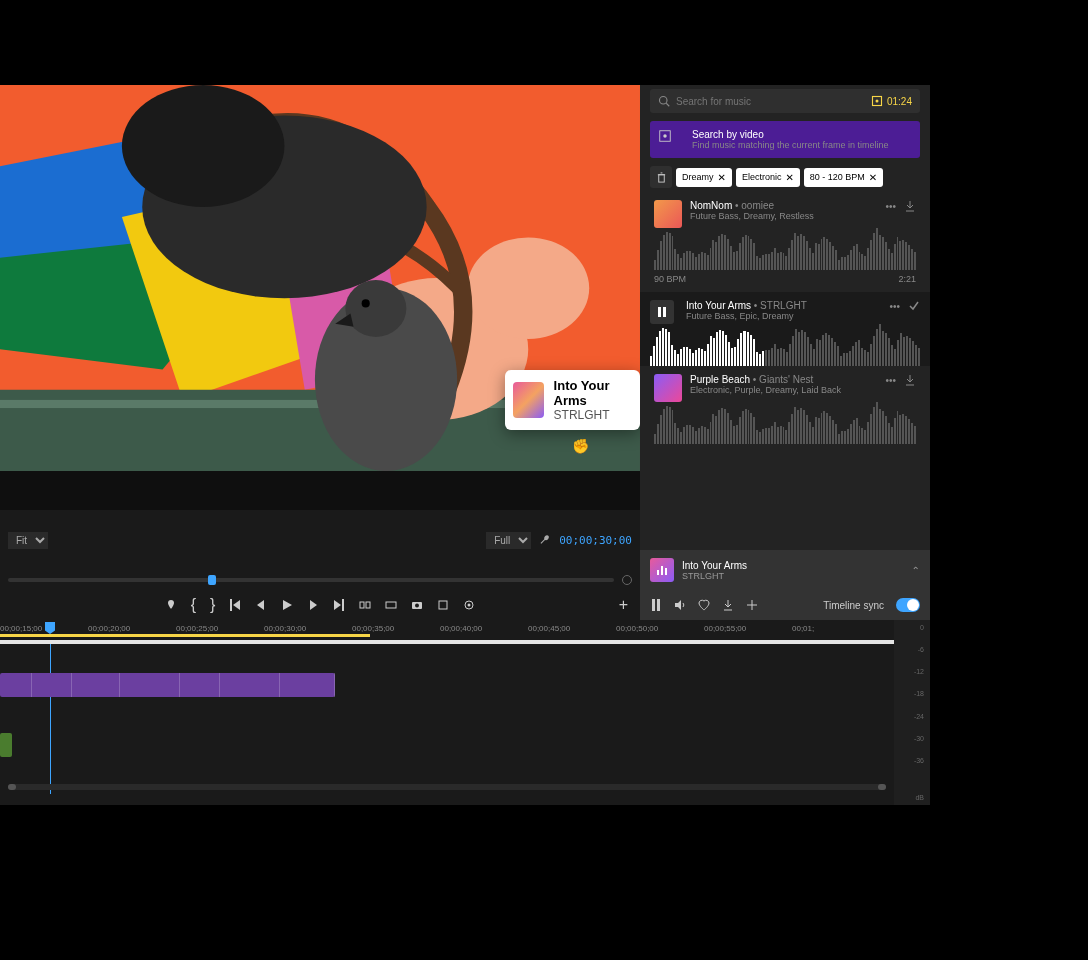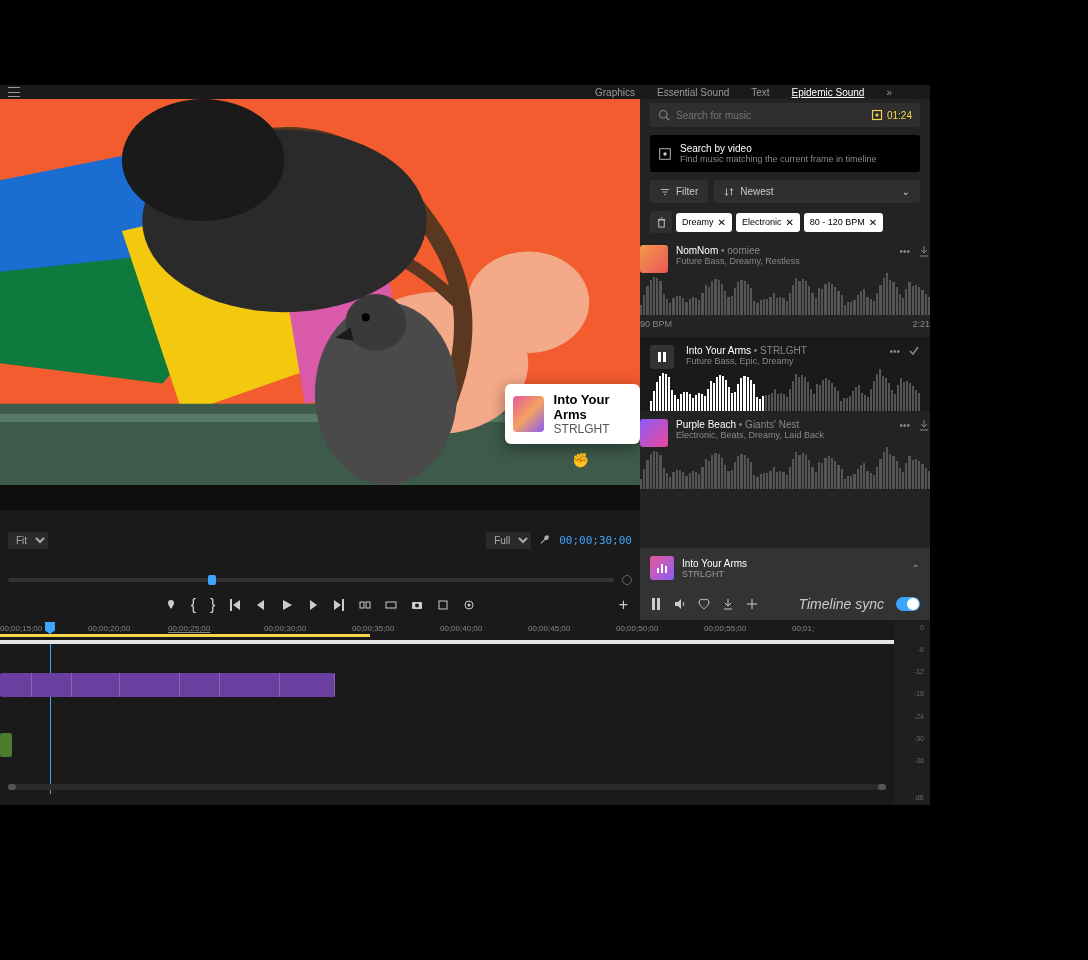--- a/index.html
+++ b/index.html
@@ -32,33 +32,33 @@
 .side-panel { width: 290px; background: #232323; display: flex; flex-direction: column; font-size: 10px; }
 .panel-header { height: 32px; display: flex; align-items: center; padding: 0 10px; gap: 6px; }
 .panel-header .logo { width: 14px; height: 14px; }
 .panel-tabs { display: flex; gap: 0; margin-left: 30px; }
 .panel-tab { padding: 6px 12px; color: #999; cursor: pointer; font-size: 10px; }
 .panel-tab.active { background: #3a3a3a; color: #fff; border-radius: 3px; }
 .panel-header .menu-icon { margin-left: auto; }
 .search-row { display: flex; align-items: center; margin: 4px 10px; background: #2f2f2f; border-radius: 3px; padding: 6px 8px; gap: 6px; }
 .search-row input { flex: 1; background: none; border: none; color: #ccc; font-size: 10px; outline: none; }
 .search-row .duration { color: #f7d547; font-size: 10px; display: flex; align-items: center; gap: 4px; }
-.search-video { margin: 4px 10px; background: #000000; border-radius: 3px; padding: 8px; display: flex; gap: 8px; align-items: center; }
+.search-video { margin: 4px 10px; background: #4c1d95; border-radius: 3px; padding: 8px; display: flex; gap: 20px; align-items: flex-start; }
 .search-video .sv-title { color: #fff; font-size: 10px; }
 .search-video .sv-sub { color: #888; font-size: 9px; }
 .filter-row { display: flex; gap: 6px; margin: 4px 10px; }
 .filter-btn, .sort-btn { background: #2f2f2f; border-radius: 3px; padding: 6px 10px; display: flex; align-items: center; gap: 6px; font-size: 10px; color: #ccc; cursor: pointer; }
 .sort-btn { flex: 1; }
 .sort-btn .chev { margin-left: auto; }
 .chips-row { display: flex; gap: 4px; margin: 4px 10px; flex-wrap: wrap; align-items: center; }
 .trash-btn { width: 22px; height: 22px; background: #2f2f2f; border-radius: 3px; display: flex; align-items: center; justify-content: center; cursor: pointer; }
 .chip { background: #fff; color: #000; padding: 4px 6px; border-radius: 3px; font-size: 9px; display: flex; align-items: center; gap: 4px; }
 .chip .x { font-size: 10px; cursor: pointer; }
 .track-list { flex: 1; overflow: hidden; }
-.track { padding: 8px 0 0; }
+.track { padding: 8px 14px 0; }
 .track-head { display: flex; gap: 8px; align-items: flex-start; }
 .track-thumb { width: 28px; height: 28px; border-radius: 3px; background: #555; flex-shrink: 0; }
 .track-info { flex: 1; min-width: 0; }
 .track-title { font-size: 10px; color: #fff; }
 .track-artist { color: #888; }
 .track-tags { color: #888; font-size: 9px; }
 .track-actions { display: flex; gap: 8px; align-items: center; }
 .track-actions svg { width: 12px; height: 12px; fill: #888; }
 .waveform { height: 36px; margin-top: 6px; position: relative; }
 .wave-bars { display: flex; align-items: flex-end; height: 100%; gap: 1px; }
@@ -68,21 +68,21 @@
 .track.active .wave-bar { background: #fff; }
 .track.active .pause-btn { width: 24px; height: 24px; background: #333; border-radius: 3px; display: flex; align-items: center; justify-content: center; margin-right: 4px; }
 .now-playing { background: #333; padding: 8px 10px; display: flex; align-items: center; gap: 8px; }
 .np-thumb { width: 24px; height: 24px; border-radius: 3px; background: linear-gradient(135deg,#e85a9b,#8b5cf6); display: flex; align-items: center; justify-content: center; }
 .np-info { flex: 1; }
 .np-title { font-size: 10px; color: #fff; }
 .np-artist { font-size: 9px; color: #999; }
 .np-chev { color: #999; }
 .player-bar { background: #333; padding: 8px 10px; display: flex; align-items: center; gap: 12px; }
 .player-bar svg { width: 12px; height: 12px; fill: #ccc; cursor: pointer; }
-.player-bar .sync-label { margin-left: auto; font-size: 14px; color: #ccc; font-style: italic; }
+.player-bar .sync-label { margin-left: auto; font-size: 10px; color: #ccc; }
 .toggle { width: 24px; height: 14px; background: #3ea5ff; border-radius: 7px; position: relative; cursor: pointer; }
 .toggle::after { content: ''; position: absolute; right: 1px; top: 1px; width: 12px; height: 12px; background: #fff; border-radius: 50%; }
 .timeline { height: 185px; background: #1a1a1a; display: flex; }
 .timeline-main { flex: 1; position: relative; }
 .time-ruler { height: 24px; position: relative; border-bottom: 4px solid #e5e5e5; }
 .time-mark { position: absolute; font-size: 8px; color: #888; top: 4px; }
 .playhead-indicator { position: absolute; top: 2px; width: 10px; height: 12px; background: #3ea5ff; clip-path: polygon(0 0, 100% 0, 100% 70%, 50% 100%, 0 70%); }
 .in-out-bar { position: absolute; top: 14px; height: 3px; background: #f7d547; }
 .tracks-area { position: relative; height: 150px; }
 .track-row { position: absolute; left: 0; right: 0; height: 26px; }
@@ -96,34 +96,20 @@
 .drag-tooltip { position: absolute; background: #fff; border-radius: 6px; padding: 8px; display: flex; gap: 10px; align-items: center; box-shadow: 0 4px 16px rgba(0,0,0,0.4); z-index: 100; }
 .drag-thumb { width: 36px; height: 36px; border-radius: 4px; background: linear-gradient(135deg,#e85a9b,#f4a261,#8b5cf6); }
 .drag-title { font-size: 13px; font-weight: 600; color: #000; }
 .drag-artist { font-size: 12px; color: #555; }
 .grab-cursor { position: absolute; font-size: 14px; }
 </style>
 </head>
 <body>
 
 <div class="app">
-  <div class="menubar">
-    <div class="hamburger">
-        <div></div>
-        <div></div>
-        <div></div>
-      </div>
-    <div class="tabs">
-      <span>Graphics</span>
-      <span>Essential Sound</span>
-      <span>Text</span>
-      <span class="active">Epidemic Sound</span>
-      <span>»</span>
-    </div>
-  </div>
   <div class="main">
     <div class="preview-area">
       <div class="preview">
         <svg class="preview-img" viewBox="0 0 630 380" preserveAspectRatio="xMidYMid slice">
           <rect width="630" height="380" fill="#f25c2e"></rect>
           <polygon points="0,100 180,60 260,160 160,280 0,260" fill="#0e7a3d"></polygon>
           <polygon points="0,80 200,40 280,140 0,170" fill="#1b6dd1"></polygon>
           <polygon points="120,130 340,80 380,240 180,310" fill="#f2c90f"></polygon>
           <polygon points="280,180 380,160 400,280 300,300" fill="#d85aa8"></polygon>
           <rect x="0" y="300" width="630" height="80" fill="#3d5a4a"></rect>
@@ -224,37 +210,20 @@
         </span>
       </div>
       <div class="search-video">
         <svg width="14" height="14" viewBox="0 0 16 16">
             <rect x="2" y="2" width="12" height="12" fill="none" stroke="#ccc"></rect>
             <circle cx="8" cy="8" r="2" fill="#ccc"></circle>
           </svg>
         <div>
           <div class="sv-title">Search by video</div>
           <div class="sv-sub">Find music matching the current frame in timeline</div>
-        </div>
-      </div>
-      <div class="filter-row">
-        <div class="filter-btn">
-          <svg width="10" height="10" viewBox="0 0 12 12">
-              <line x1="1" y1="3" x2="11" y2="3" stroke="#ccc"></line>
-              <line x1="3" y1="6" x2="9" y2="6" stroke="#ccc"></line>
-              <line x1="5" y1="9" x2="7" y2="9" stroke="#ccc"></line>
-            </svg>
-          <span>Filter</span>
-        </div>
-        <div class="sort-btn">
-          <svg width="10" height="10" viewBox="0 0 12 12">
-              <path d="M3 2v8M3 10l-2-2M3 10l2-2M9 10V2M9 2l-2 2M9 2l2 2" stroke="#ccc" fill="none"></path>
-            </svg>
-          <span>Newest</span>
-          <span class="chev">⌄</span>
         </div>
       </div>
       <div class="chips-row">
         <div class="trash-btn">
           <svg width="11" height="11" viewBox="0 0 12 12">
               <rect x="3" y="3" width="6" height="8" fill="none" stroke="#ccc"></rect>
               <line x1="2" y1="3" x2="10" y2="3" stroke="#ccc"></line>
               <line x1="5" y1="1" x2="7" y2="1" stroke="#ccc"></line>
             </svg>
         </div>
@@ -500,21 +469,21 @@
                 <div class="wave-bar" style="height: 18.1207px; background: rgb(85, 85, 85);"></div>
               </div>
             </div>
         </div>
 
         <div class="track">
           <div class="track-head">
             <div class="track-thumb" style="background:linear-gradient(135deg,#8b5cf6,#ec4899)"></div>
             <div class="track-info">
               <span class="track-title"><span>Purple Beach</span> <span class="track-artist">• <span>Giants' Nest</span></span></span>
-              <div class="track-tags">Electronic, Beats, Dreamy, Laid Back</div>
+              <div class="track-tags">Electronic, Purple, Dreamy, Laid Back</div>
             </div>
             <div class="track-actions">
               <span style="color:#888">•••</span>
               <svg viewBox="0 0 12 12">
                   <path d="M6 1v7M6 8l-3-3M6 8l3-3M2 11h8" stroke="#888" fill="none"></path>
                 </svg>
             </div>
           </div>
           <div class="waveform">
               <div class="wave-bars" id="wave2">
@@ -652,21 +621,21 @@
     </div>
   </div>
 
   <div class="timeline">
     <div class="timeline-main">
       <div class="time-ruler">
         <div class="playhead-indicator" style="left:45px"></div>
         <div class="in-out-bar" style="left:0; width:370px"></div>
       <span class="time-mark" style="left: 0px;">00;00;15;00</span>
           <span class="time-mark" style="left: 88px;">00;00;20;00</span>
-          <span class="time-mark" style="left: 168px; text-decoration: underline;">00;00;25;00</span>
+          <span class="time-mark" style="left: 176px;">00;00;25;00</span>
           <span class="time-mark" style="left: 264px;">00;00;30;00</span>
           <span class="time-mark" style="left: 352px;">00;00;35;00</span>
           <span class="time-mark" style="left: 440px;">00;00;40;00</span>
           <span class="time-mark" style="left: 528px;">00;00;45;00</span>
           <span class="time-mark" style="left: 616px;">00;00;50;00</span>
           <span class="time-mark" style="left: 704px;">00;00;55;00</span>
           <span class="time-mark" style="left: 792px;">00;01;</span>
         </div>
       <div class="tracks-area">
         <div class="playhead-line" style="left:50px"></div>

